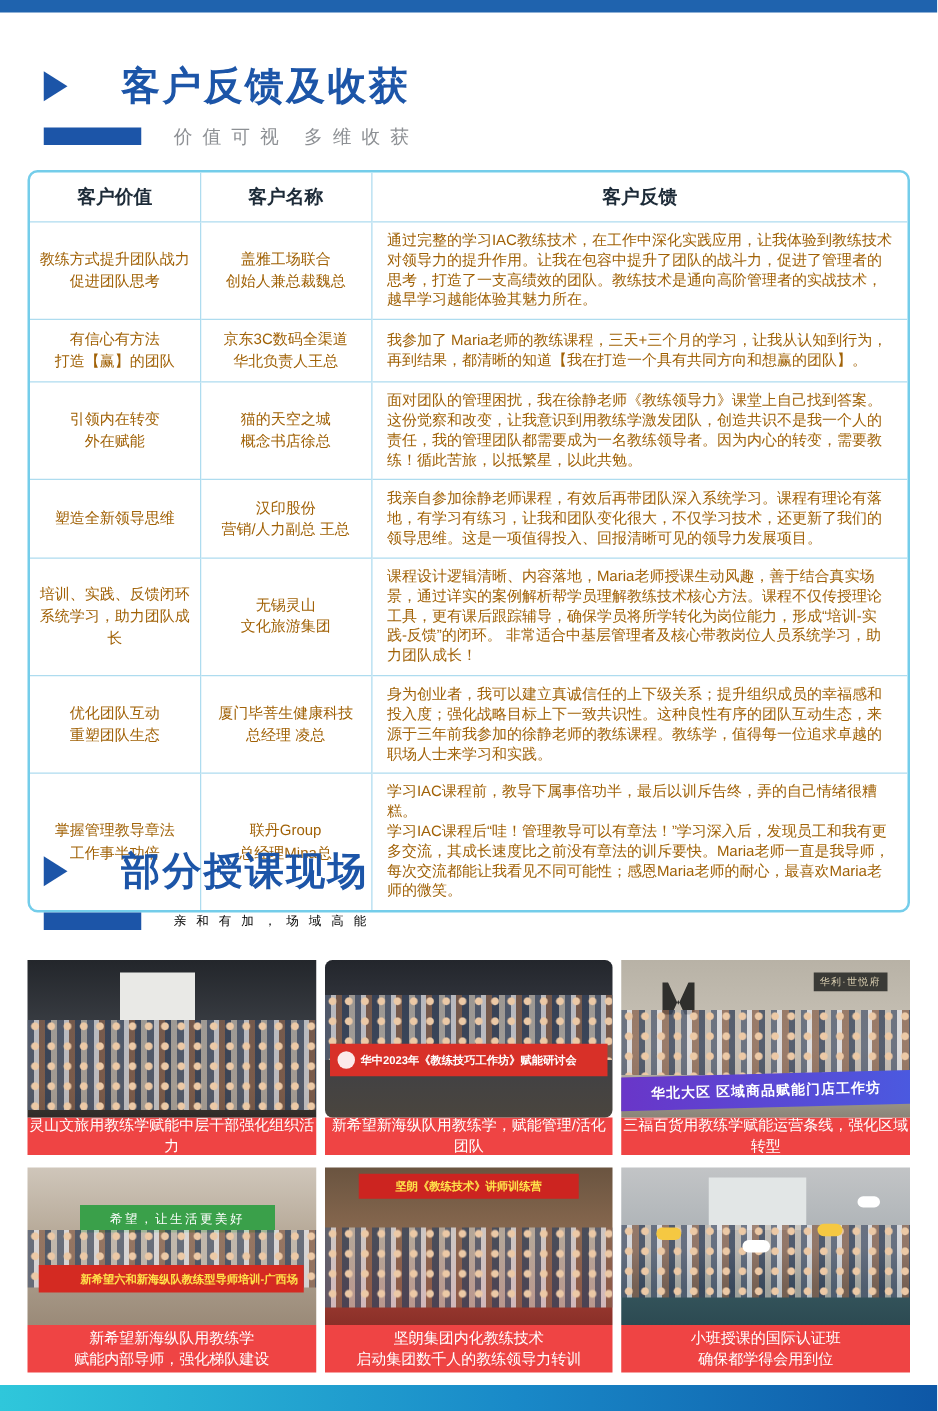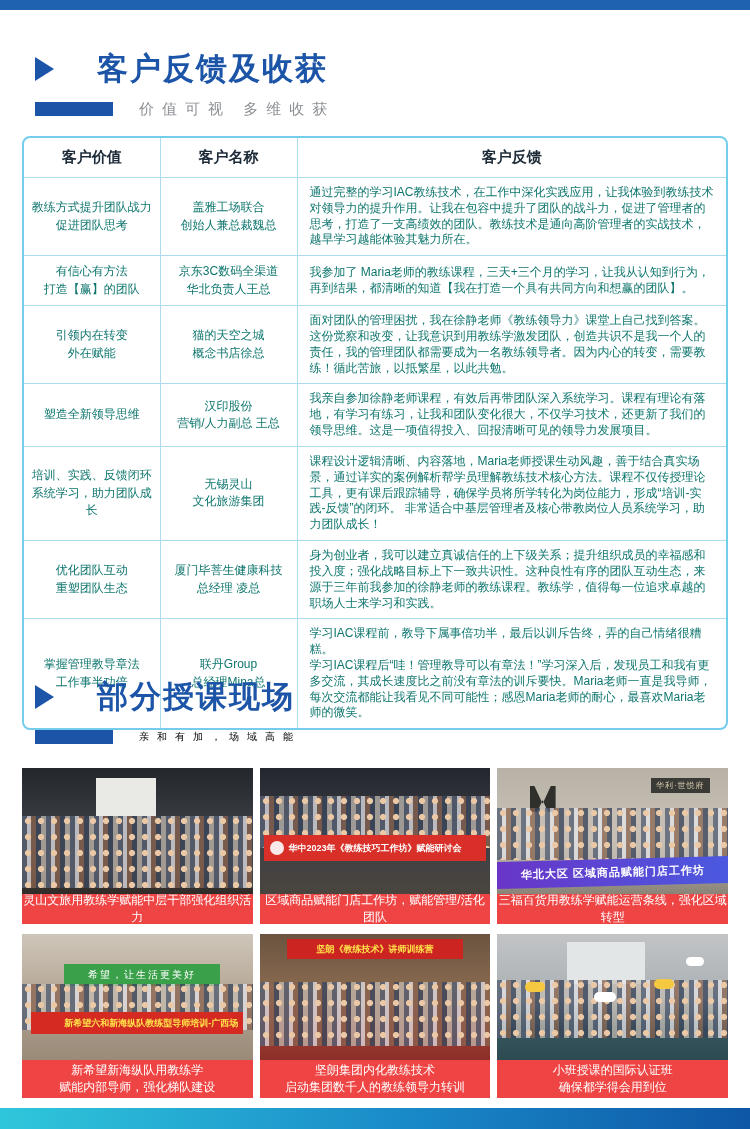--- a/index.html
+++ b/index.html
@@ -23,21 +23,21 @@
   .sec-sub-row { display:flex; align-items:center; margin-top:11px; height:16px; }
   .sub-bar { width:78px; height:14px; background:#1c55a8; margin-right:26px; }
   .sub-text-gray { font-size:15px; letter-spacing:8px; color:#8d9094; }
   .sub-text-blue { font-size:10px; letter-spacing:8px; color:#000000; }
 
   
   .table-wrap { position:absolute; left:22px; top:136px; width:706px;
     border:2px solid #74cdea; border-radius:8px; overflow:hidden; background:#fff; }
   table { width:100%; border-collapse:collapse; table-layout:fixed; }
   th { font-size:15px; font-weight:bold; color:#1d2b38; padding:10px 4px; text-align:center; }
-  td { font-size:12px; color:#0f766e; vertical-align:middle; }
+  td { font-size:12px; color:#a16207; vertical-align:middle; }
   td.c-val, td.c-name { text-align:center; padding:7px 5px; line-height:1.45; white-space:pre-line; }
   td.c-fb { text-align:left; padding:7px 12px; line-height:1.32; white-space:pre-line; }
   col.col1 { width:136px; } col.col2 { width:137px; } col.col3 { width:auto; }
   td + td, th + th { border-left:1px solid #aedcef; }
   tr + tr td, tbody tr:first-child td { border-top:1px solid #aedcef; }
 
   
   .gallery { position:absolute; left:22px; top:768px; width:706px;
     display:grid; grid-template-columns:repeat(3,1fr); column-gap:7px; row-gap:10px; }
   .card { display:flex; flex-direction:column; }
@@ -52,21 +52,21 @@
     background-image:
       radial-gradient(circle at 6px 5px, #ecc9a6 2.6px, rgba(0,0,0,0) 3.6px),
       repeating-linear-gradient(90deg, rgba(86,96,116,.8) 0 5px, rgba(228,228,233,.75) 5px 9px,
         rgba(138,100,80,.75) 9px 14px, rgba(58,70,92,.8) 14px 19px, rgba(198,190,180,.72) 19px 24px);
     background-size:13px 16px, auto; }
 
   
   .p1 { background:linear-gradient(180deg,#23262b 0%,#3a3e44 45%,#4a4038 80%,#2f2b28 100%); }
   .p1 .screen { position:absolute; left:32%; top:8%; width:26%; height:30%; background:#e9e9e6; }
   .p1 .crowd { bottom:6px; height:72px; }
-  .p2 { background:linear-gradient(180deg,#23262c 0%,#3c3f48 50%,#4a453e 100%); }
+  .p2 { background:linear-gradient(180deg,#23262c 0%,#3c3f48 50%,#4a453e 100%);border-radius:6px; }
   .p2 .crowd { top:28px; height:52px; }
   .p2 .banner-red { position:absolute; left:2%; right:2%; bottom:26%; height:26px; background:#d83028;
     color:#fff; font-size:9px; font-weight:bold; display:flex; align-items:center; justify-content:center; }
   .p2 .logo-dot { position:absolute; left:6px; width:14px; height:14px; border-radius:50%;
     background:#fff; opacity:.9; }
   .p3 { background:linear-gradient(180deg,#b8b2a6 0%,#cac4b8 55%,#8a8478 100%); }
   .p3 .sign { position:absolute; right:8%; top:8%; background:#3a3a36; color:#d8cdb0;
     font-size:8px; padding:2px 5px; letter-spacing:1px;margin-left:48px; }
   .p3 .logo-shape { position:absolute; left:14%; top:14%; width:26px; height:26px; background:#2f2f2c;
     clip-path:polygon(0 0,18% 0,50% 70%,82% 0,100% 0,100% 100%,70% 100%,50% 55%,30% 100%,0 100%); }
@@ -197,21 +197,21 @@
     </div>
 
     <div class="card">
       <div class="photo p2">
         <div class="crowd"></div>
         <div class="banner-red">
           <span class="logo-dot"></span>
           <span>华中2023年《教练技巧工作坊》赋能研讨会</span>
         </div>
       </div>
-      <div class="caption cap-1">区域商品赋能门店工作坊，赋能管理/活化团队</div>
+      <div class="caption cap-1">新希望新海纵队用教练学，赋能管理/活化团队</div>
     </div>
 
     <div class="card">
       <div class="photo p3">
         <span class="logo-shape"></span>
         <span class="sign">华利·世悦府</span>
         <div class="crowd"></div>
         <div class="banner-purple">华北大区 区域商品赋能门店工作坊</div>
       </div>
       <div class="caption cap-1">三福百货用教练学赋能运营条线，强化区域转型</div>

